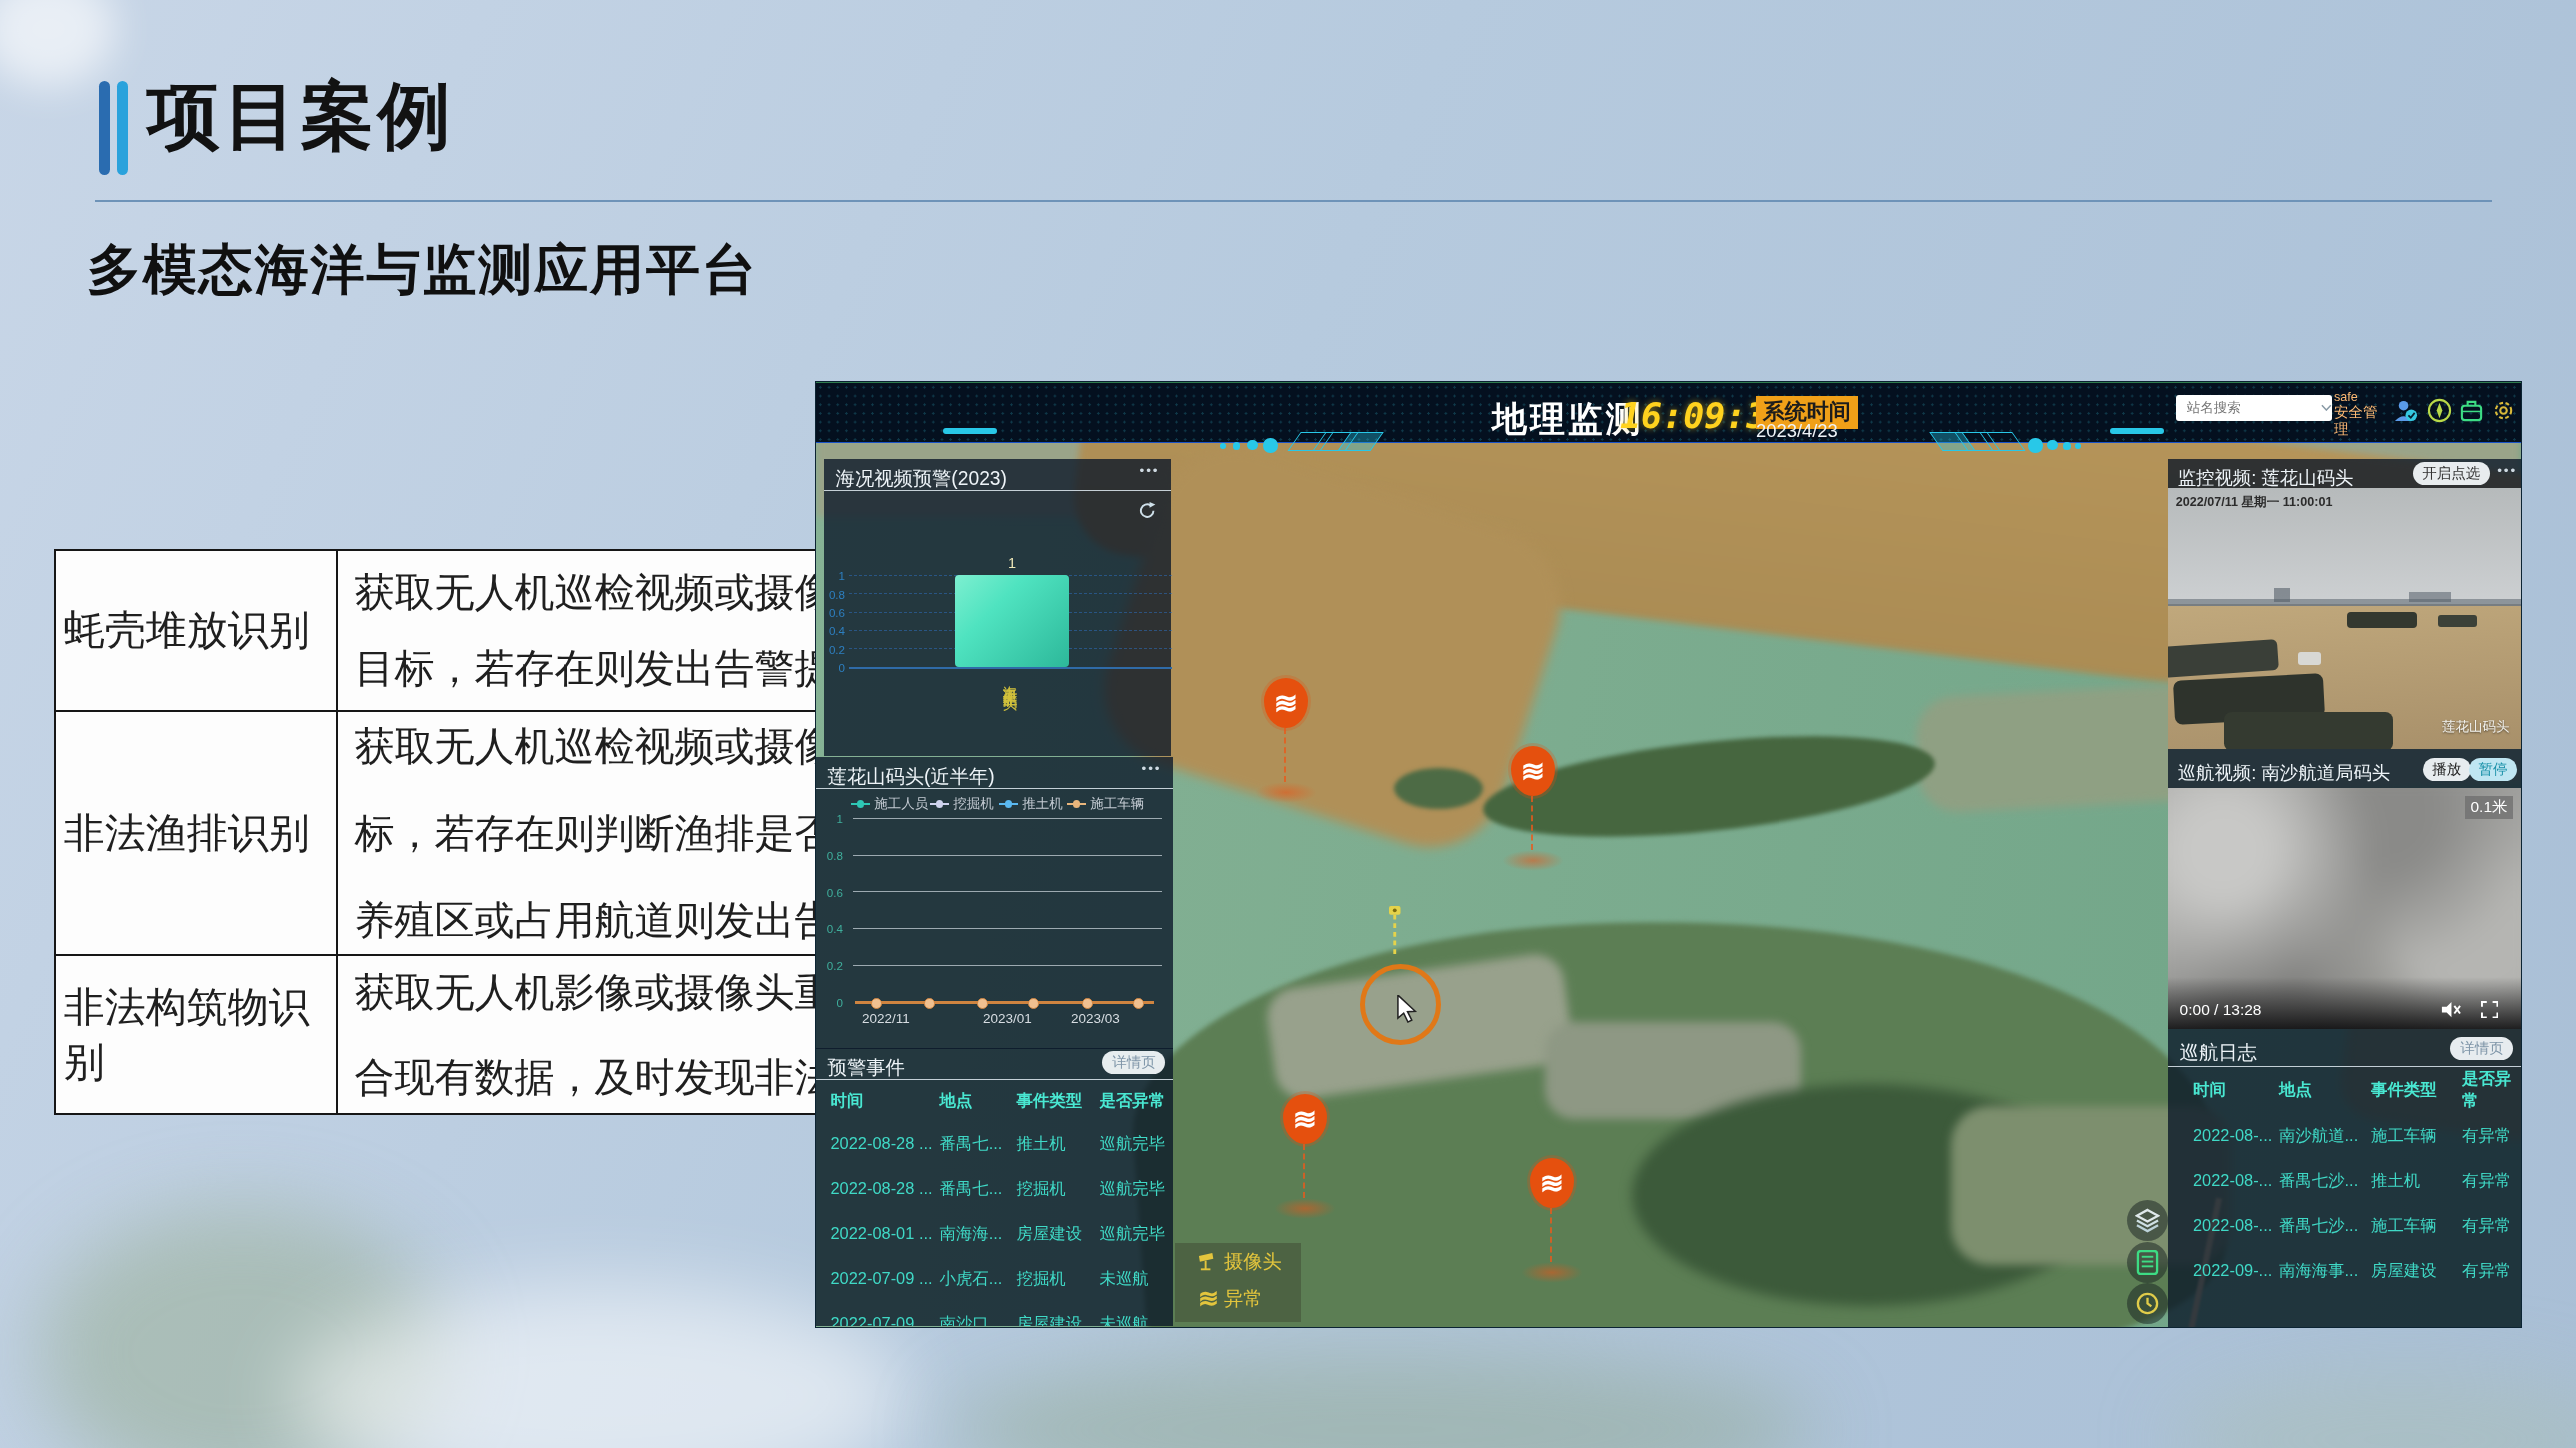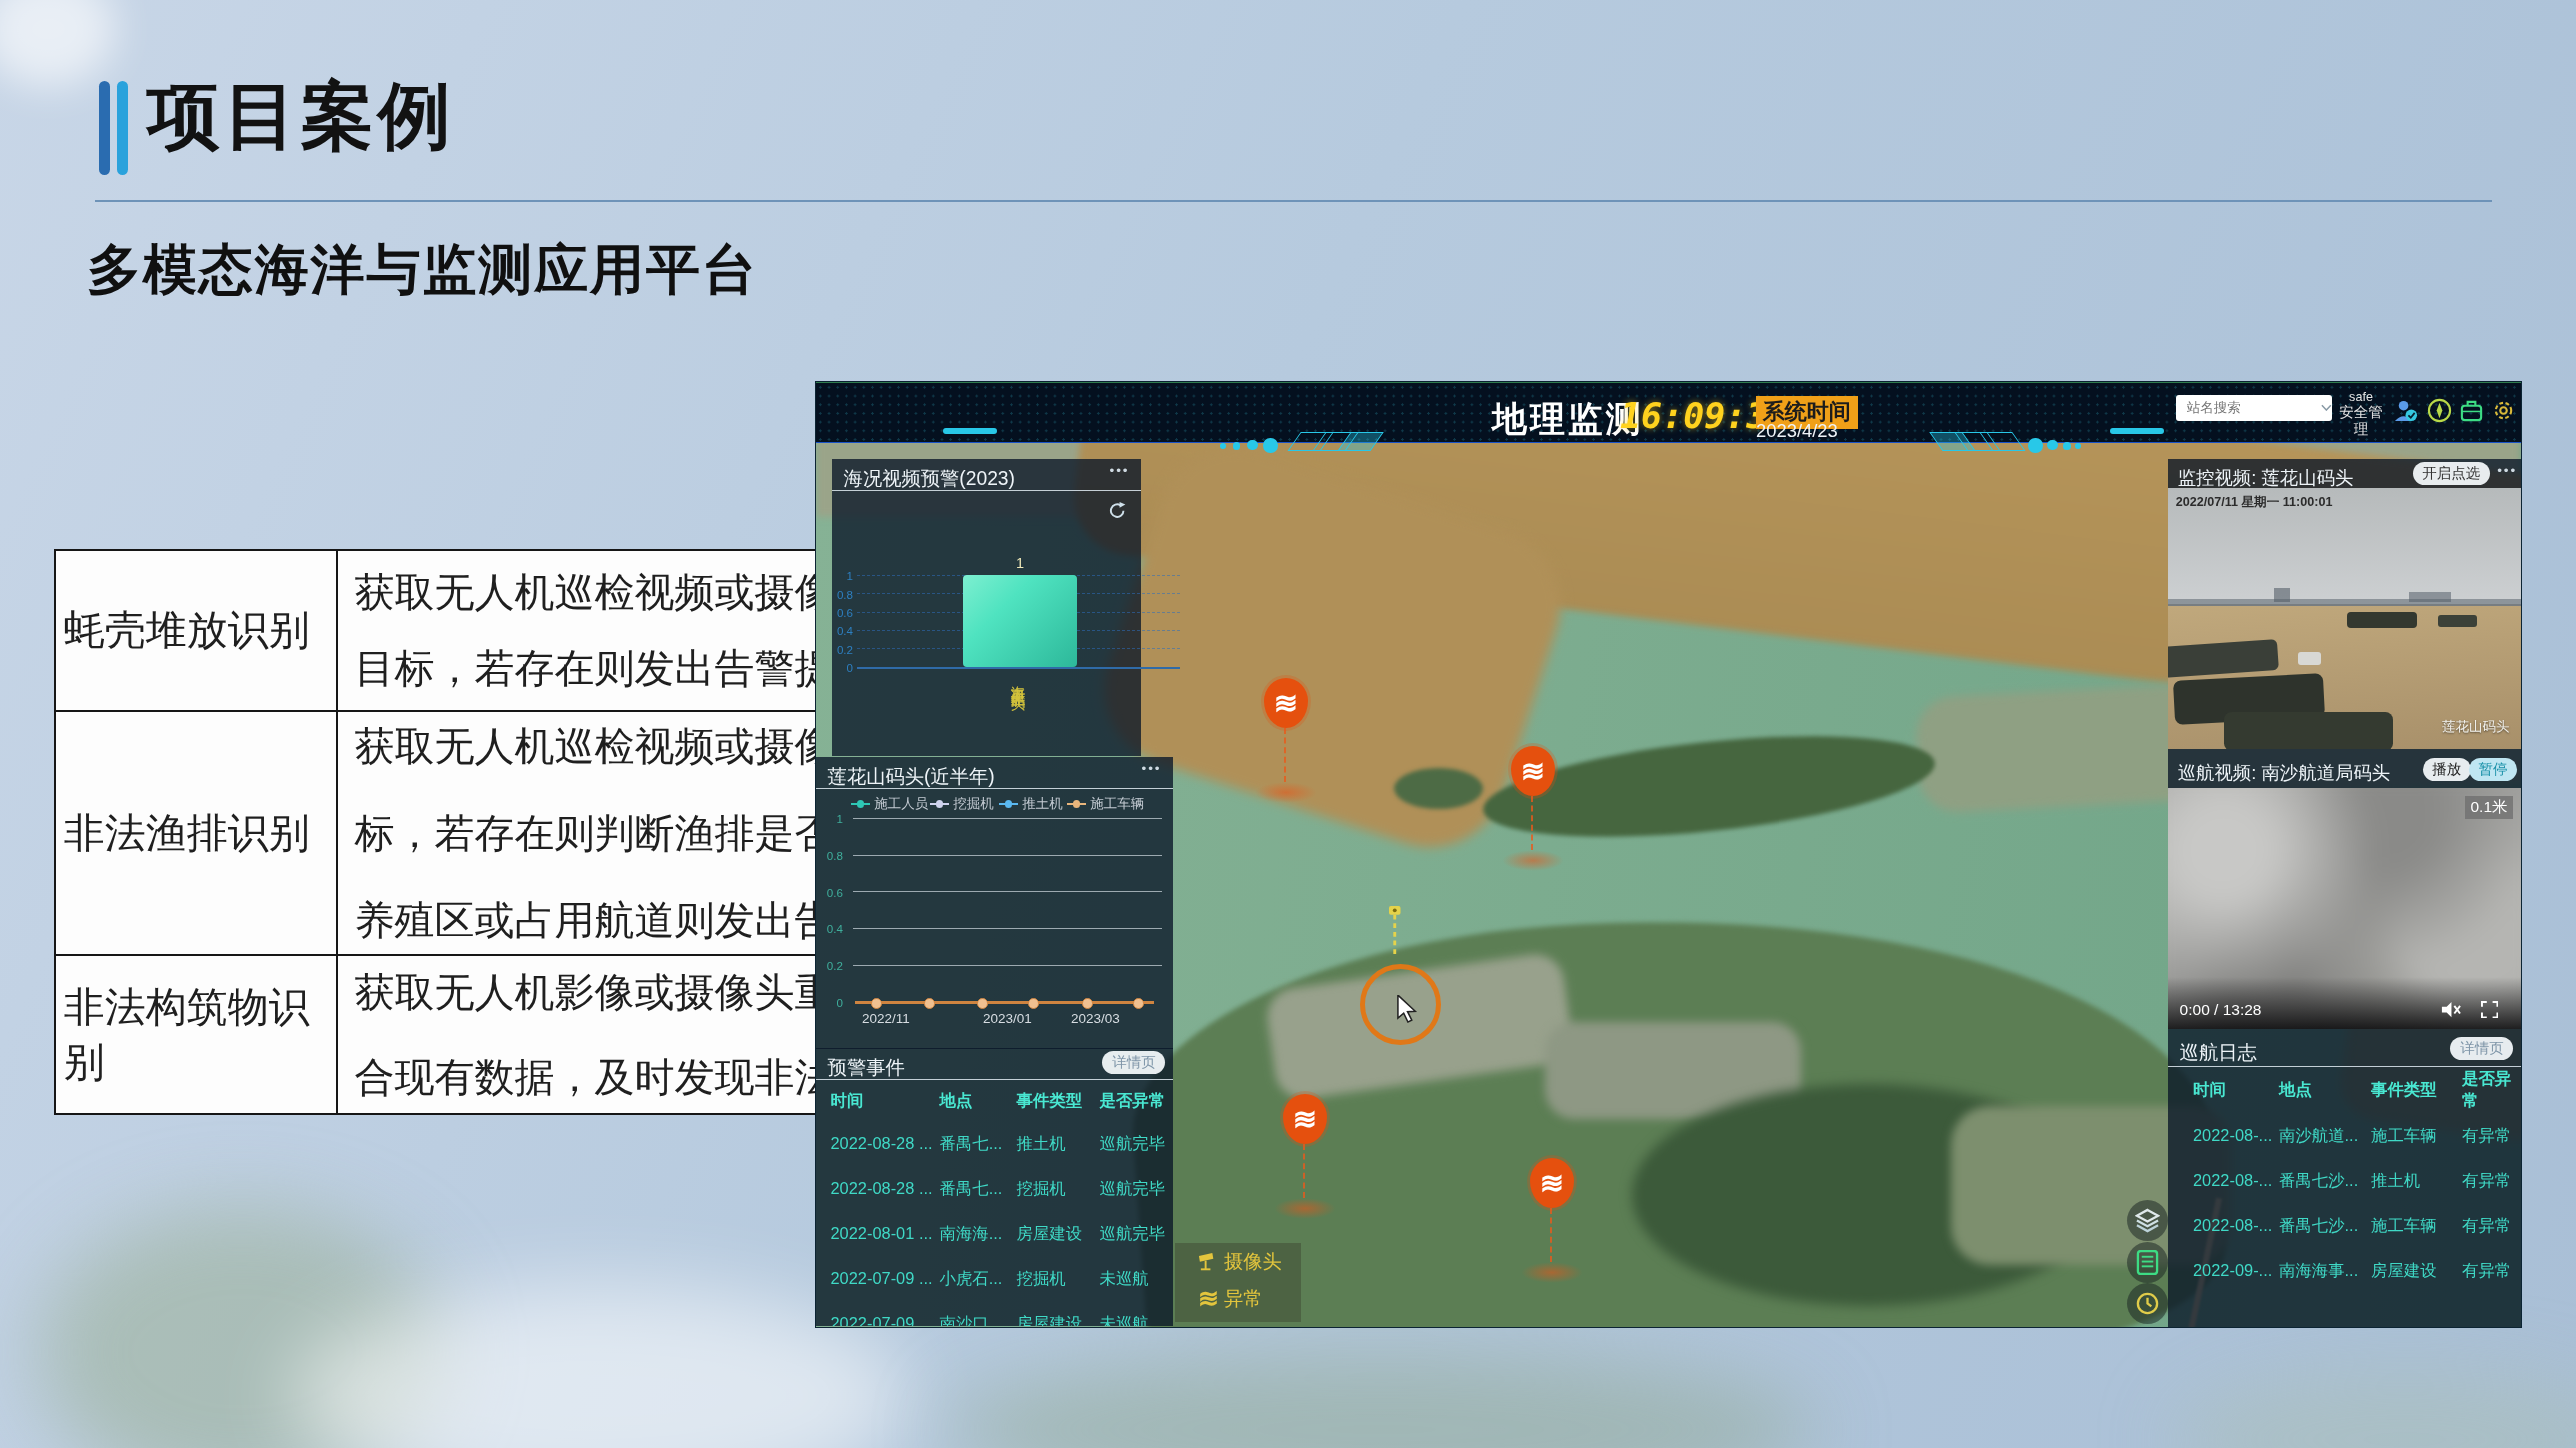--- a/index.html
+++ b/index.html
@@ -30,21 +30,21 @@
      display:flex;align-items:center;justify-content:center;box-sizing:border-box;background:rgba(10,25,40,.5);}
   .dash-title{position:absolute;left:676px;top:13.5px;font-size:35px;font-weight:700;color:#fff;letter-spacing:2.9px;z-index:31;}
   .clock{position:absolute;left:804px;top:13.5px;font-family:"DejaVu Sans Mono",monospace;font-style:italic;
      font-weight:bold;font-size:35px;color:#ffd21e;text-shadow:0 0 7.7px rgba(255,210,30,.55);z-index:31;}
   .sysbadge{position:absolute;left:940px;top:13.5px;background:#f0a018;color:#1c1c1c;font-size:22px;font-weight:700;
      padding:1.9px 6.8px;z-index:31;}
   .sysdate{position:absolute;left:940px;top:38px;color:#eef3f8;font-size:18.4px;z-index:31;}
   .search{position:absolute;left:1360px;top:12.6px;width:156px;height:26px;background:#fff;border-radius:2.9px;
      display:flex;align-items:center;z-index:31;}
   .search input{border:none;outline:none;background:transparent;font-size:13.5px;color:#333;width:121px;margin-left:8.7px;font-family:inherit;}
-  .safeblk{position:absolute;left:1518px;top:7.7px;width:54px;text-align:center;color:#e5e5e5;z-index:31;line-height:1.15;}
+  .safeblk{position:absolute;left:1518px;top:7.7px;width:54px;color:#fdba74;z-index:31;line-height:1.15;}
   .hicon{position:absolute;top:16.4px;width:25px;height:25px;z-index:31;}
   .decor{position:absolute;z-index:31;}
   .dot{border-radius:50%;background:#28c8e8;position:absolute;top:0;}
   .chev{position:absolute;width:33px;height:19.3px;border:1.9px solid #28c8e8;transform:skewX(-35deg);box-sizing:border-box;}
   .cbar{position:absolute;height:5.8px;background:#28c8e8;border-radius:2.9px;z-index:31;top:46px;}
   
   .map{position:absolute;left:0;top:53px;width:1705px;height:892px;overflow:hidden;
        background:linear-gradient(100deg,#86b295,#6fa487);}
   .mp{position:absolute;}
   .wmarker{position:absolute;width:44px;z-index:6;}
@@ -307,21 +307,21 @@
         <i class="chev" style="left:25px;transform:skewX(35deg);"></i>
         <i class="chev" style="left:50px;transform:skewX(35deg);"></i>
     </div>
     <div class="decor" style="left:1212px;top:56px;width:58px;height:15.5px;">
       <i class="dot" style="left:0;width:14.5px;height:14.5px;top:0;"></i>
         <i class="dot" style="left:19.3px;width:10.6px;height:10.6px;top:1.9px;"></i>
         <i class="dot" style="left:35px;width:7.7px;height:7.7px;top:3.9px;"></i>
         <i class="dot" style="left:47px;width:5.8px;height:5.8px;top:4.8px;"></i>
     </div>
 
-    <div class="panel" style="left:16px;top:77px;width:309px;height:297px;">
+    <div class="panel" style="left:8px;top:77px;width:347px;height:297px;">
       <div class="phead">
         <span class="ptitle">海况视频预警(2023)</span>
         <span class="pdots">•••</span>
       </div>
       <div style="position:relative;height:265px;">
         <svg width="19.3" height="19.3" viewBox="0 0 20 20" style="position:absolute;right:13.5px;top:9.7px;">
             <path d="M16 10 a6.5 6.5 0 1 1 -3-5.5" fill="none" stroke="#cfe0ea" stroke-width="2"></path>
             <polygon points="12,1 18,3.5 12,7" fill="#cfe0ea"></polygon>
           </svg>
         <span class="ylab" style="left:0;top:78px;">1</span>

